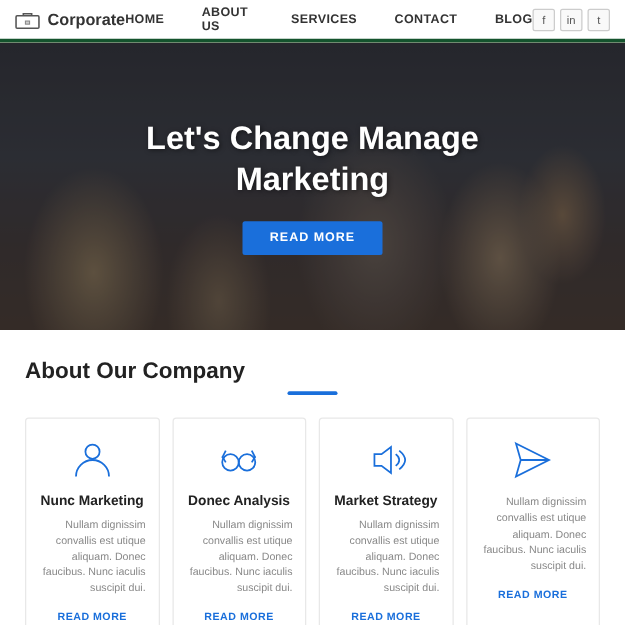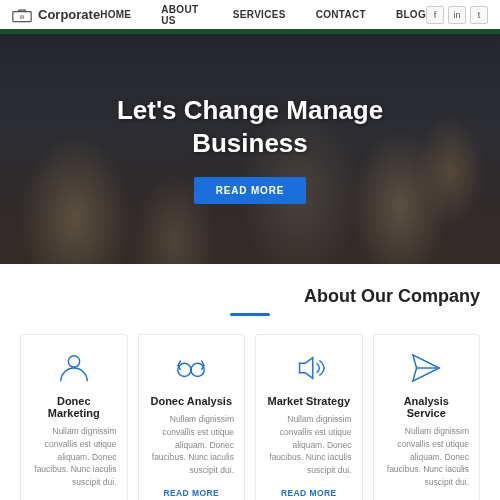--- a/index.html
+++ b/index.html
@@ -6,21 +6,21 @@
     body { font-family: Arial, sans-serif; width: 500px; height: 500px; overflow: hidden; font-size: 12px; }
 
     
     .header {
       display: flex;
       align-items: center;
       justify-content: space-between;
       padding: 0 12px;
       height: 34px;
       background: #fff;
-      border-bottom: 5px solid #14532d;
+      border-bottom: 3px solid #14532d;
       position: relative;
       z-index: 10;
     }
     .logo-area {
       display: flex;
       align-items: center;
       gap: 6px;
     }
     .logo-icon {
       width: 20px;
@@ -119,21 +119,21 @@
       cursor: pointer;
       border-radius: 2px;
     }
 
     
     .about-section {
       background: #fff;
       padding: 22px 20px 16px;
     }
     .about-title {
-      text-align: right;
+      text-align: left;
       font-size: 18px;
       font-weight: bold;
       color: #222;
       margin-bottom: 6px;
     }
     .title-underline {
       width: 40px;
       height: 3px;
       background: #1a6fdb;
       margin: 0 auto 18px;
@@ -217,40 +217,40 @@
     <div class="social-btn">t</div>
   </div>
 </header>
 
 <section class="hero">
   <div class="hero-photo"></div>
   <div class="hero-overlay"></div>
   <div class="hero-content">
     <h1 class="hero-title">
       <span>Let's Change Manage</span><br>
-      <span>Business</span>
+      <span>Marketing</span>
     </h1>
     <button class="hero-btn">READ MORE</button>
   </div>
 </section>
 
 <section class="about-section">
   <h2 class="about-title">About Our Company</h2>
   <div class="title-underline"></div>
 
   <div class="cards-row">
 
     <div class="card">
       <div class="card-icon">
         <svg viewBox="0 0 36 36">
           <circle cx="18" cy="11" r="6"></circle>
           <path d="M4 32c0-7.7 6.3-14 14-14s14 6.3 14 14"></path>
         </svg>
       </div>
-      <div class="card-title">Donec Marketing</div>
+      <div class="card-title">Nunc Marketing</div>
       <div class="card-text">Nullam dignissim convallis est utique aliquam. Donec faucibus. Nunc iaculis suscipit dui.</div>
       <span class="card-link">READ MORE</span>
     </div>
 
     <div class="card">
       <div class="card-icon">
         <svg viewBox="0 0 36 36">
           <circle cx="11" cy="20" r="7"></circle>
           <circle cx="25" cy="20" r="7"></circle>
           <path d="M18 20h0M4 16l3-6M32 16l-3-6M18 20c0-2 0-2 0 0"></path>
@@ -276,19 +276,18 @@
       <span class="card-link">READ MORE</span>
     </div>
 
     <div class="card">
       <div class="card-icon">
         <svg viewBox="0 0 36 36">
           <polygon points="4,4 32,18 4,32 8,18"></polygon>
           <line x1="8" y1="18" x2="32" y2="18"></line>
         </svg>
       </div>
-      <div class="card-title">Analysis Service</div>
       <div class="card-text">Nullam dignissim convallis est utique aliquam. Donec faucibus. Nunc iaculis suscipit dui.</div>
       <span class="card-link">READ MORE</span>
     </div>
 
   </div>
 </section>
 
 </body></html>

